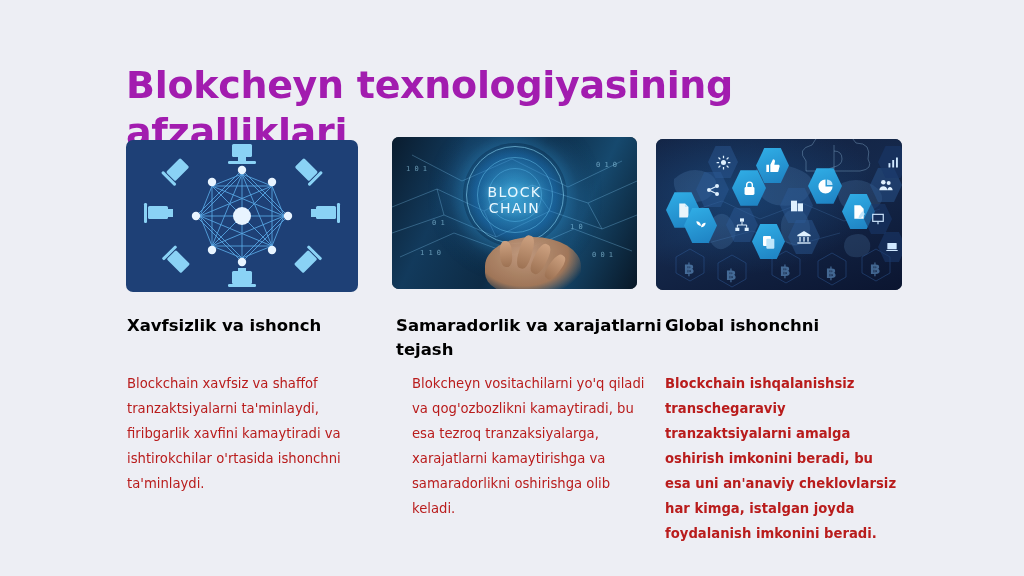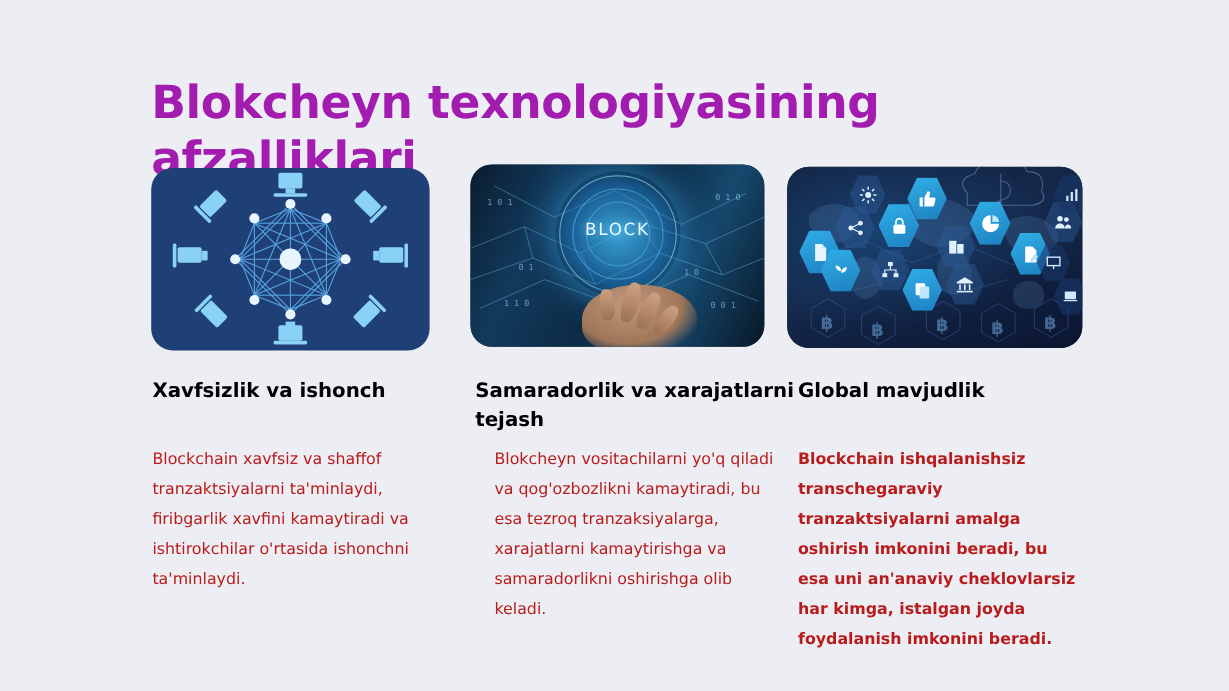--- a/index.html
+++ b/index.html
@@ -26,21 +26,21 @@
     font-size: 38px;
     line-height: 47px;
     letter-spacing: -0.3px;
     color: #a21caf;
     z-index: 1;
   }
 
   
   .card {
     position: absolute;
-    border-radius: 18px;
+    border-radius: 7px;
     overflow: hidden;
     z-index: 3;
   }
   .card-1 { left: 126px; top: 140px; width: 232px; height: 152px; background: #1e4076; }
   .card-2 { left: 392px; top: 137px; width: 245px; height: 152px; background: #0c2030; }
   .card-3 { left: 656px; top: 139px; width: 246px; height: 151px; background: #0d1b34; }
 
   
   .art { position: absolute; inset: 0; }
 
@@ -226,20 +226,21 @@
       <text x="178" y="92">1 0</text>
         <text x="40" y="88">0 1</text>
     </g>
   </svg>
   <div class="c2-sphere"></div>
   <div class="c2-ring" style="width:96px;height:96px;"></div>
   <div class="c2-ring" style="width:74px;height:74px;border-color:rgba(120,215,255,0.4);"></div>
   <div class="c2-ring" style="width:52px;height:52px;border-color:rgba(110,205,255,0.35);"></div>
   <div class="c2-label">
     <div>BLOCK</div>
+    <div>CHAIN</div>
   </div>
   <div class="c2-hand"></div>
   <div class="c2-finger" style="left:52%;bottom:20px;width:13px;height:34px;transform:rotate(16deg);"></div>
   <div class="c2-finger" style="left:58%;bottom:14px;width:13px;height:32px;transform:rotate(26deg);"></div>
   <div class="c2-finger" style="left:64%;bottom:8px;width:12px;height:28px;transform:rotate(36deg);"></div>
   <div class="c2-finger" style="left:44%;bottom:22px;width:12px;height:26px;transform:rotate(-4deg);"></div>
 </div>
 
 <div class="card card-3">
   <div class="c3-bg"></div>
@@ -375,17 +376,17 @@
   <div class="hex dim" style="left:52px; top:6px;  width:30px; height:34px;">
     <svg width="15" height="15" viewBox="0 0 24 24" fill="#dff1ff">
         <circle cx="12" cy="12" r="4"></circle>
         <path d="M12 1v4M12 19v4M1 12h4M19 12h4M4 4l3 3M17 17l3 3M20 4l-3 3M7 17l-3 3" stroke="#dff1ff" stroke-width="2"></path>
       </svg>
   </div>
 </div>
 
 <div class="col-heading h1">Xavfsizlik va ishonch</div>
 <div class="col-heading h2">Samaradorlik va xarajatlarni tejash</div>
-<div class="col-heading h3">Global mavjudlik</div>
+<div class="col-heading h3">Global ishonchni</div>
 
 <div class="col-body b1">Blockchain xavfsiz va shaffof tranzaktsiyalarni ta'minlaydi, firibgarlik xavfini kamaytiradi va ishtirokchilar o'rtasida ishonchni ta'minlaydi.</div>
 <div class="col-body b2">Blokcheyn vositachilarni yo'q qiladi va qog'ozbozlikni kamaytiradi, bu esa tezroq tranzaksiyalarga, xarajatlarni kamaytirishga va samaradorlikni oshirishga olib keladi.</div>
 <div class="col-body b3">Blockchain ishqalanishsiz transchegaraviy tranzaktsiyalarni amalga oshirish imkonini beradi, bu esa uni an'anaviy cheklovlarsiz har kimga, istalgan joyda foydalanish imkonini beradi.</div>
 
 </body></html>

